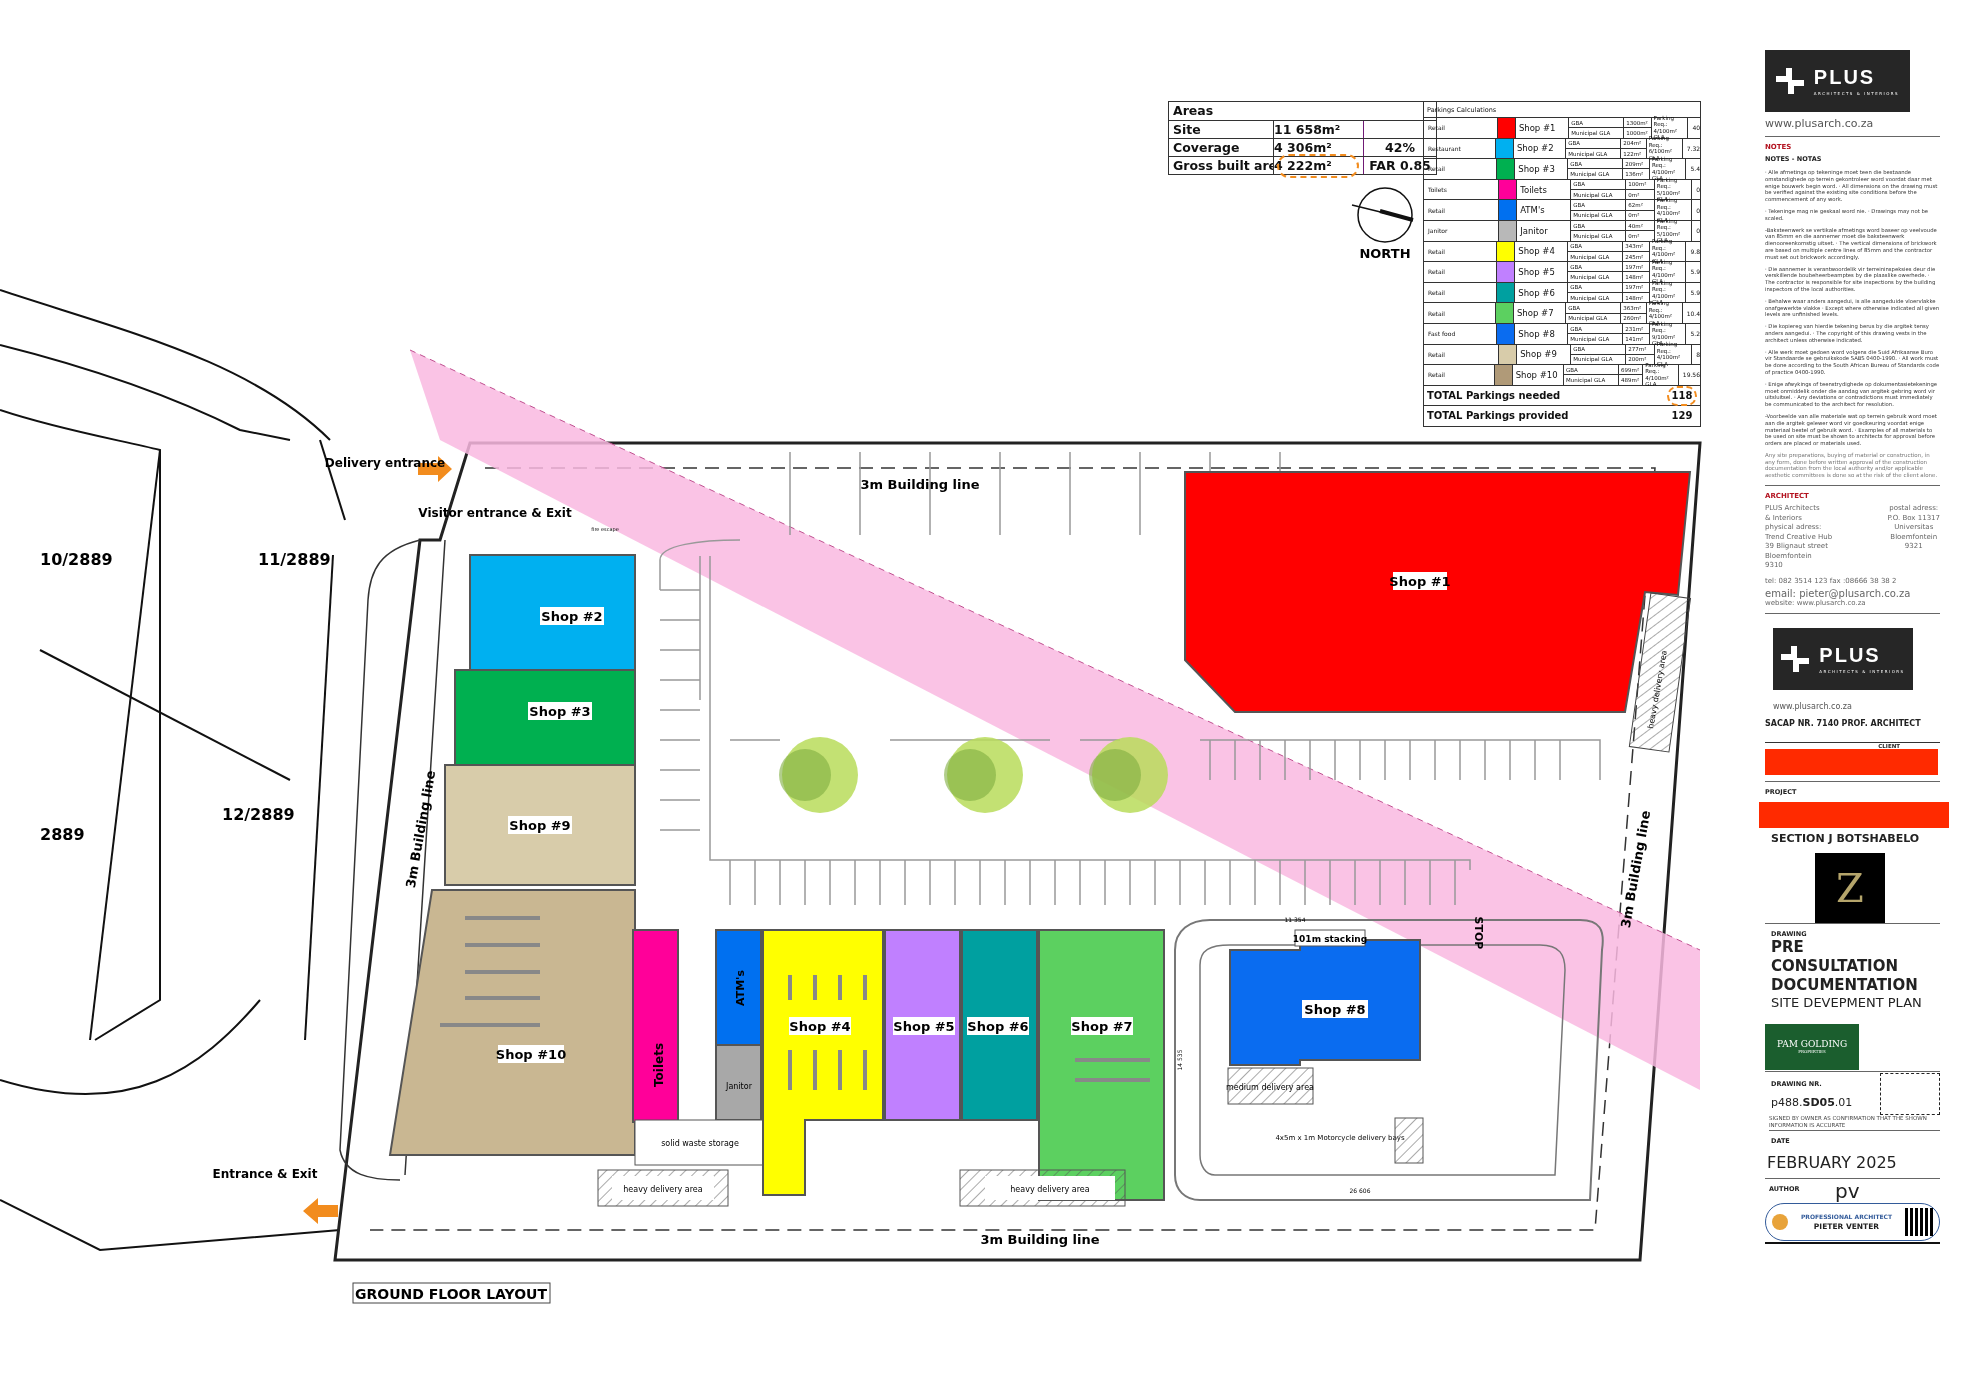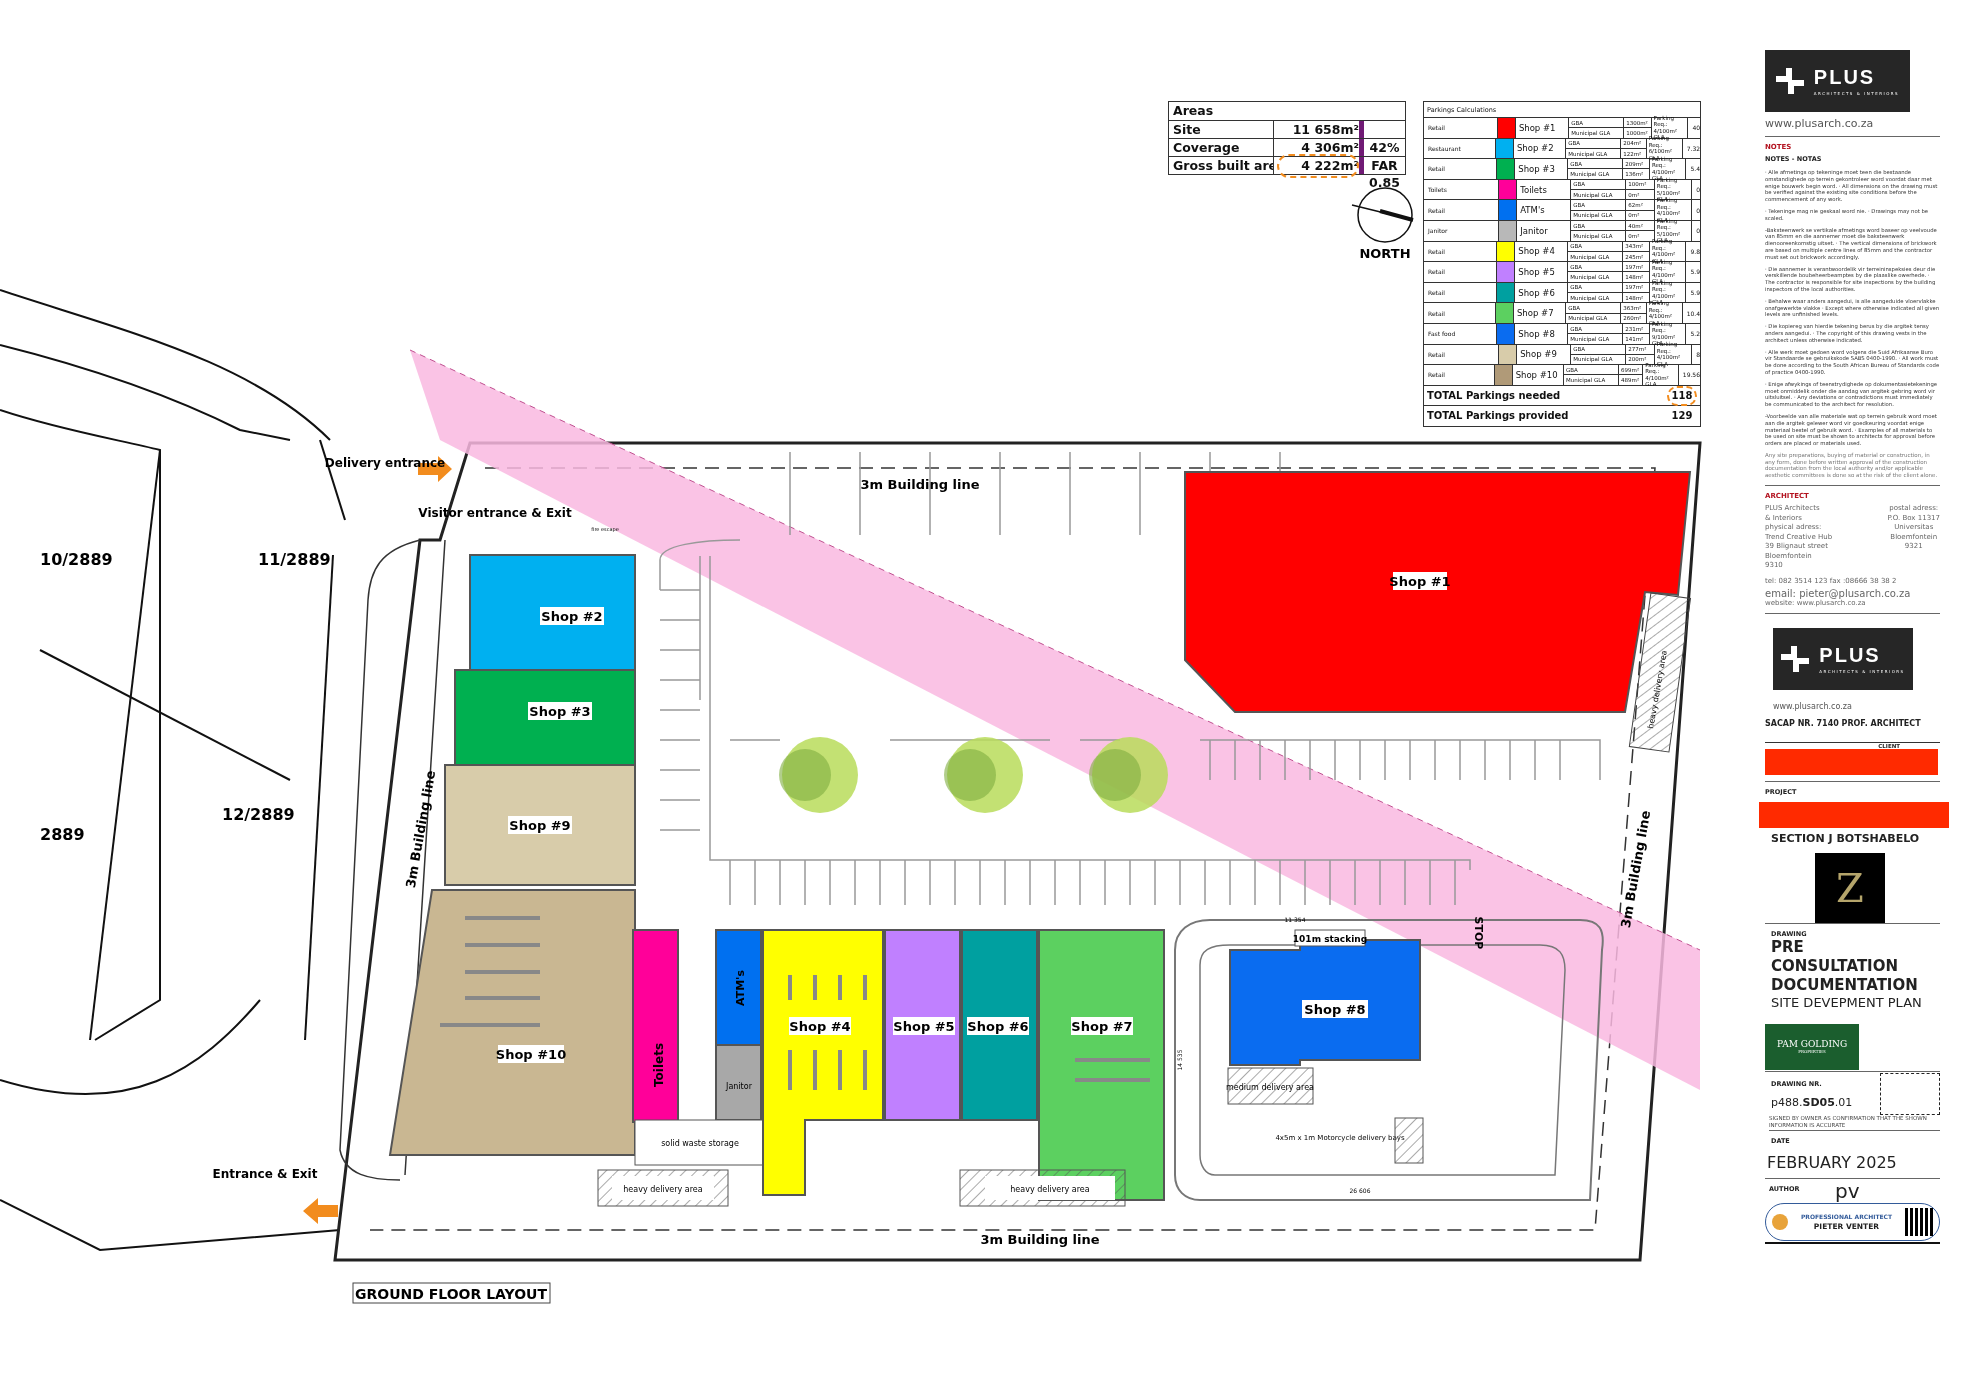--- a/index.html
+++ b/index.html
@@ -2,25 +2,25 @@
 <html><head>
 <meta charset="utf-8">
 <style>
   * { box-sizing: border-box; margin: 0; padding: 0; }
   html, body { width: 1982px; height: 1400px; background: #ffffff; overflow: hidden; }
   body { position: relative; font-family: "DejaVu Sans", sans-serif; color: #111; }
   .abs { position: absolute; }
   svg text { font-family: "DejaVu Sans", sans-serif; }
 
   
-  #areas { left: 1168px; top: 101px; width: 238px; border: 1.5px solid #333; font-size: 12.5px; font-weight: bold; }
+  #areas { left: 1168px; top: 101px; width: 269px; border: 1.5px solid #333; font-size: 12.5px; font-weight: bold; }
   #areas .row { display: flex; border-top: 1px solid #333; height: 18px; line-height: 17px; }
   #areas .row:first-child { border-top: none; }
   #areas .c1 { width: 105px; padding-left: 4px; border-right: 1px solid #333; white-space: nowrap; overflow: hidden; }
-  #areas .c2 { width: 90px; text-align: right; border-right: 5px solid #701a75; position: relative; }
+  #areas .c2 { width: 90px; text-align: left; border-right: 1px solid #701a75; position: relative; }
   #areas .c3 { flex: 1; text-align: center; }
   .cloud { position: absolute; left: 3px; top: -3px; width: 82px; height: 24px; border: 2px dashed #f28c1e; border-radius: 12px; }
 
   
   #parking { left: 1423px; top: 101px; width: 278px; border: 1.5px solid #333; font-size: 6px; }
   #parking .title { height: 16px; line-height: 16px; padding-left: 3px; font-size: 6.5px; border-bottom: 1px solid #333; }
   #parking .prow { display: flex; height: 20.6px; border-bottom: 1px solid #333; }
   #parking .use { width: 80px; padding-left: 4px; display: flex; align-items: center; font-size: 6px; border-right: 1px solid #333; }
   #parking .sw { width: 20px; border-right: 1px solid #333; }
   #parking .name { width: 58px; padding-left: 3px; display: flex; align-items: center; font-size: 8.5px; border-right: 1px solid #333; }

